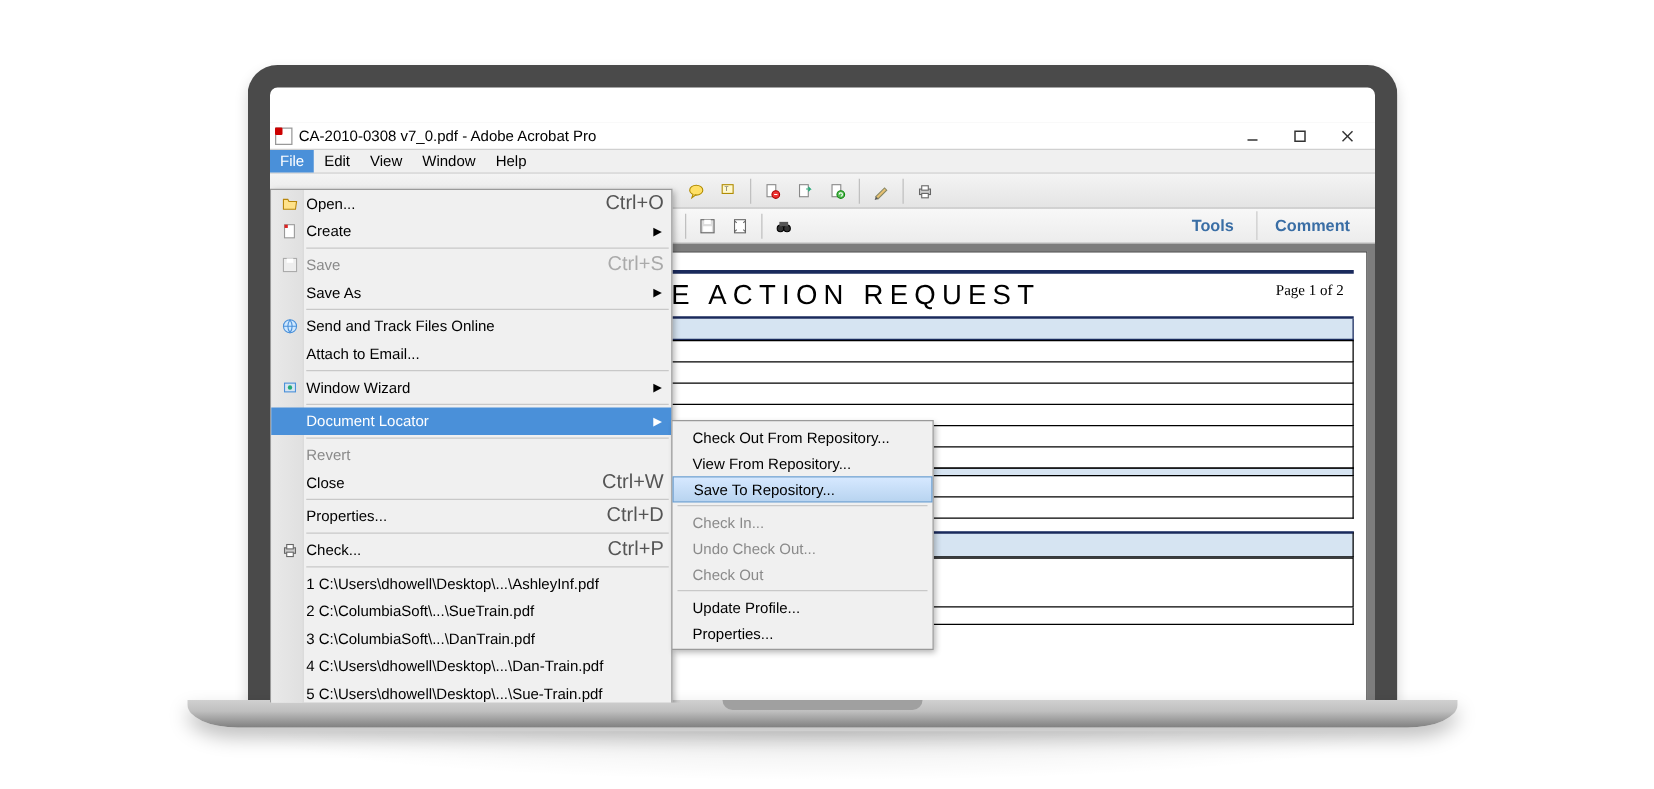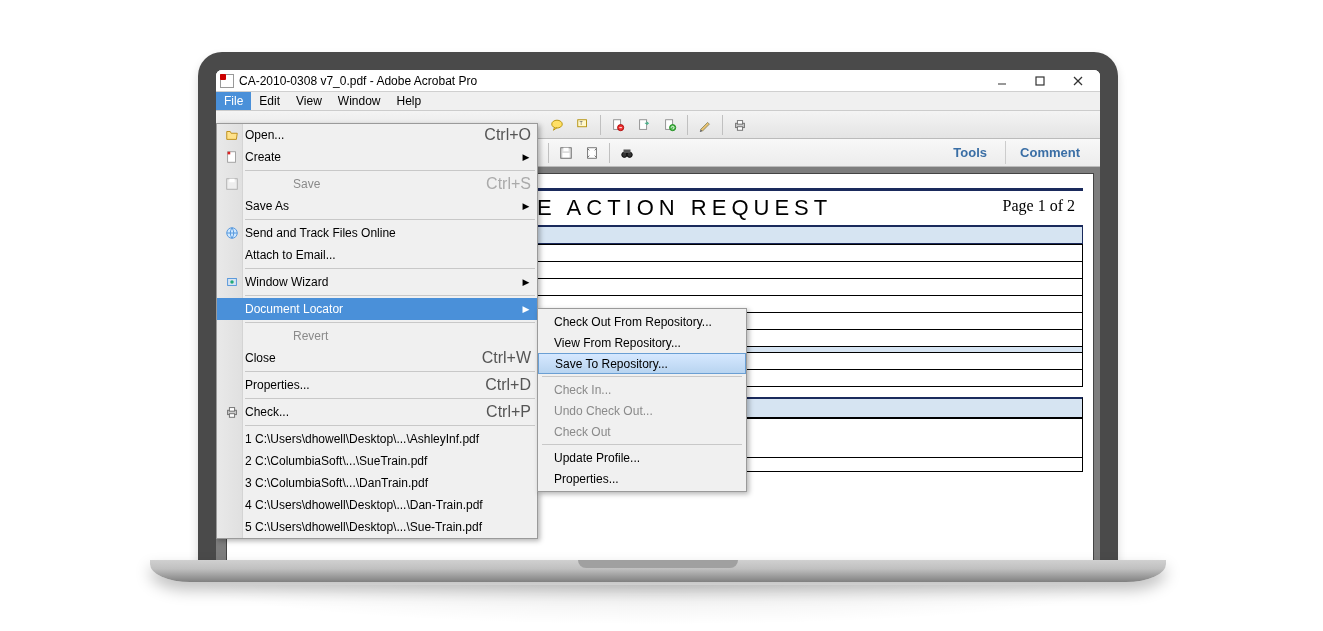--- a/index.html
+++ b/index.html
@@ -38,21 +38,21 @@
   background: #a0a0a0;
   border-radius: 0 0 10px 10px;
 }
 .reflection {
   position: absolute;
   left: 190px; top: 585px; width: 936px; height: 40px;
   background: radial-gradient(ellipse at top, rgba(0,0,0,0.08), transparent 70%);
 }
 
 
-.app { position: absolute; inset: 0; background: #e8e8e8; font-size: 12px; color: #000; }
+.app { position: absolute; inset: 0; background: #e8e8e8; font-size: 12px; color: #000; margin-top: 28px; }
 
 .titlebar { height: 22px; background: #fff; display: flex; align-items: center; padding: 0 4px; border-bottom: 1px solid #d0d0d0; }
 .titlebar .pdf-icon { width: 14px; height: 14px; margin-right: 5px; position: relative; }
 .titlebar .pdf-icon::before { content:""; position:absolute; inset:0; background:#fff; border:1px solid #999; }
 .titlebar .pdf-icon::after { content:""; position:absolute; left:0; top:0; width:6px; height:6px; background:#c00; border-radius:1px; }
 .titlebar-text { flex: 1; font-size: 12px; }
 .winbtns { display: flex; gap: 10px; align-items: center; padding-right: 4px; }
 .winbtn { width: 28px; height: 18px; display: flex; align-items: center; justify-content: center; font-size: 12px; }
 .winbtn svg { width: 10px; height: 10px; }
 
@@ -65,42 +65,42 @@
 .tbtn { width: 22px; height: 22px; border: 1px solid transparent; border-radius: 2px; display: flex; align-items: center; justify-content: center; }
 .tsep { width: 1px; height: 20px; background: #c0c0c0; margin: 0 2px; }
 .toolbar2 .spacer { flex: 1; }
 .tab-link { padding: 4px 14px; font-weight: bold; color: #3a6ea5; font-size: 13px; }
 .tab-link + .tab-link { border-left: 1px solid #ccc; }
 
 
 .doc-area { position: absolute; left: 0; right: 0; top: 97px; bottom: 0; background: #7d7d7d; overflow: hidden; }
 .page { position: absolute; left: 10px; right: 6px; top: 6px; bottom: -40px; background: #fff; border: 1px solid #444; padding: 14px 10px 0 10px; }
 .doc-title { font-size: 22px; letter-spacing: 5px; font-family: Georgia, serif; text-align: center; border-top: 3px solid #1a2a5c; border-bottom: 2px solid #1a2a5c; padding: 4px 0; margin-bottom: 0; position: relative; }
-.doc-title .pageno { position:absolute; right:8px; top:6px; font-size:16px; letter-spacing:0; font-family:"Segoe UI"; }
+.doc-title .pageno { position:absolute; right:8px; top:6px; font-size:12px; letter-spacing:0; font-family:"Segoe UI"; }
 .subhead { background: #d6e4f2; border: 1px solid #1a2a5c; border-top: none; padding: 2px 6px; color: #224; font-size: 11px; }
 .tbl { width: 100%; border-collapse: collapse; font-size: 11px; }
 .tbl td { border: 1px solid #000; padding: 2px 6px; height: 17px; }
 .tbl .lab { width: 180px; }
 .section-hdr { background: #d6e4f2; color: #c00; font-weight: bold; font-size: 10.5px; padding: 3px 6px; border: 1px solid #000; border-top: 2px solid #1a2a5c; margin-top: 10px; font-variant: small-caps; }
 .desc-box { border: 1px solid #000; font-size: 11px; padding: 4px 6px; min-height: 40px; }
 
 
 .file-menu {
   position: absolute;
   left: 0;
   top: 53px;
   width: 322px;
   background: #f0f0f0;
   border: 1px solid #9a9a9a;
   box-shadow: 2px 2px 5px rgba(0,0,0,0.3);
   z-index: 50;
   font-size: 12px;
 }
 .menu-item { display: flex; align-items: center; height: 22px; padding: 0 6px 0 4px; position: relative; }
-.menu-item.disabled { color: #8a8a8a; gap: 48px; }
+.menu-item.disabled { color: #8a8a8a; }
 .menu-item.highlight { background: #4a90d9; color: #fff; }
 .menu-item.highlight2 { background: linear-gradient(#d6e8ff,#b8d4f0); border: 1px solid #6a9fd4; height:22px; }
 .mi-icon { width: 22px; display: flex; align-items: center; justify-content: center; }
 .mi-label { flex: 1; padding-left: 2px; }
 .mi-short { color: #555; padding-left: 10px; font-size: 16px; text-align: right; }
 .menu-item.disabled .mi-short { color: #aaa; }
 .mi-arrow { width: 10px; text-align: center; font-size: 9px; }
 .menu-sep { height: 1px; background: #c8c8c8; margin: 2px 2px 2px 28px; }
 .menu-gutter { position:absolute; left:0; top:0; bottom:0; width:26px; background: linear-gradient(to right,#e9e9e9,#e0e0e0); border-right:1px solid #d4d4d4; z-index:-1; }
 

